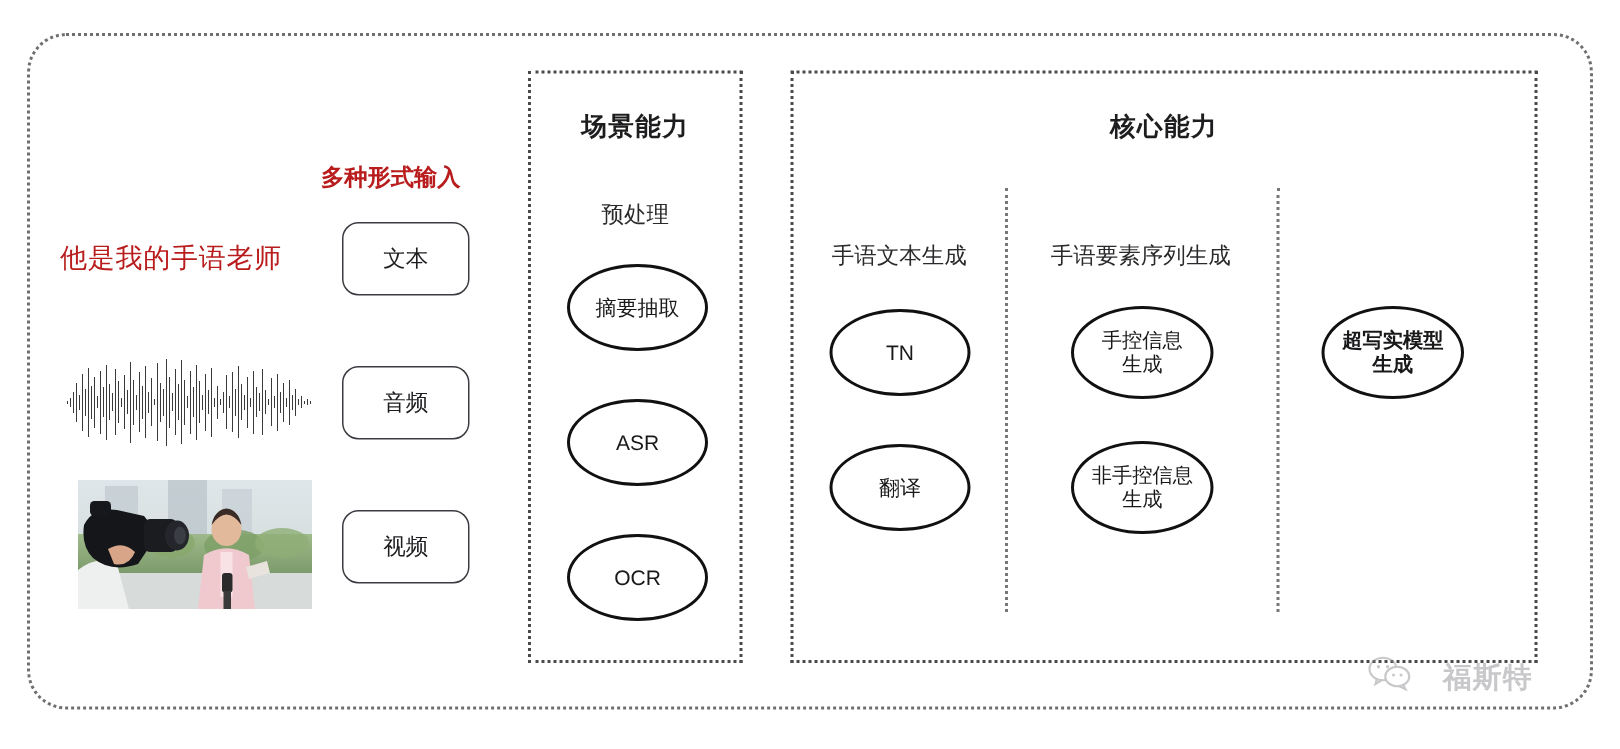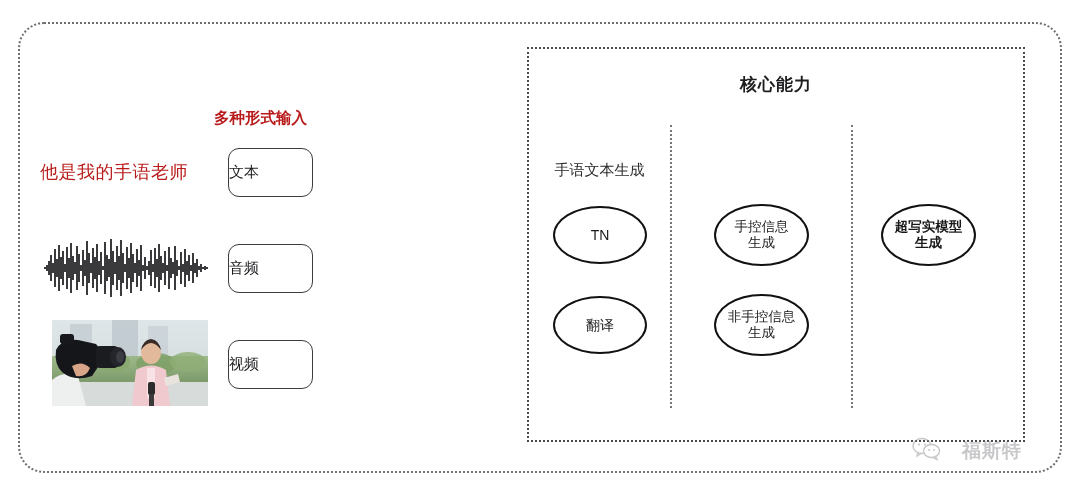--- a/index.html
+++ b/index.html
@@ -105,20 +105,21 @@
   
   .chip {
     position: absolute;
     width: 85px;
     height: 49px;
     border: 1.6px solid #3b3b41;
     border-radius: 11px;
     background: #ffffff;
     display: flex;
     align-items: center;
+    justify-content: center;
     font-size: 15px;
     color: #1d1d20;
     box-sizing: border-box;
   }
 
   
   .input-caption {
     position: absolute;
     font-size: 15.5px;
     font-weight: bold;
@@ -314,35 +315,51 @@
   <div class="chip" style="left:228px; top:148px;">
     <span>文本</span>
   </div>
   <div class="chip" style="left:228px; top:244px;">
     <span>音频</span>
   </div>
   <div class="chip" style="left:228px; top:340px;">
     <span>视频</span>
   </div>
 
+  <div class="panel panel-scene">
+    <div class="panel-title">场景能力</div>
+
+    <div class="col-head" style="left:0; right:0; top:85px;">预处理</div>
+
+    <div class="ellipse" style="left:24px; top:127px; width:94px; height:58px;">
+      <span class="etext">摘要抽取</span>
+    </div>
+    <div class="ellipse" style="left:24px; top:217px; width:94px; height:58px;">
+      <span class="etext">ASR</span>
+    </div>
+    <div class="ellipse" style="left:24px; top:307px; width:94px; height:58px;">
+      <span class="etext">OCR</span>
+    </div>
+  </div>
 
   <div class="panel panel-core">
     <div class="panel-title">核心能力</div>
 
     <div class="v-divider d1"></div>
     <div class="v-divider d2"></div>
 
     <div class="col-head" style="left:0px; top:112px; width:141px;">手语文本生成</div>
     <div class="ellipse" style="left:24px; top:157px; width:94px; height:58px;justify-content:center;">
       <span class="etext">TN</span>
     </div>
     <div class="ellipse" style="left:24px; top:247px; width:94px; height:58px;">
       <span class="etext">翻译</span>
     </div>
 
+    <div class="col-head" style="left:141px; top:112px; width:181px;">手语要素序列生成</div>
     <div class="ellipse two-line" style="left:185px; top:155px; width:95px; height:62px;">
       <span class="etext">
         <span>手控信息</span><br>
         <span>生成</span>
       </span>
     </div>
     <div class="ellipse two-line" style="left:185px; top:245px; width:95px; height:62px;">
       <span class="etext">
         <span>非手控信息</span><br>
         <span>生成</span>

